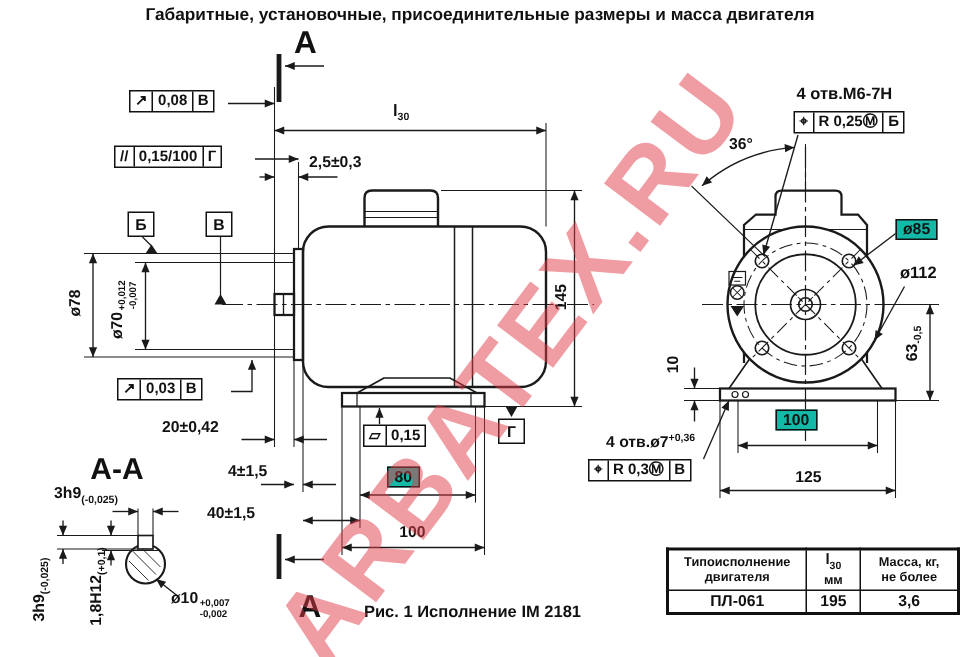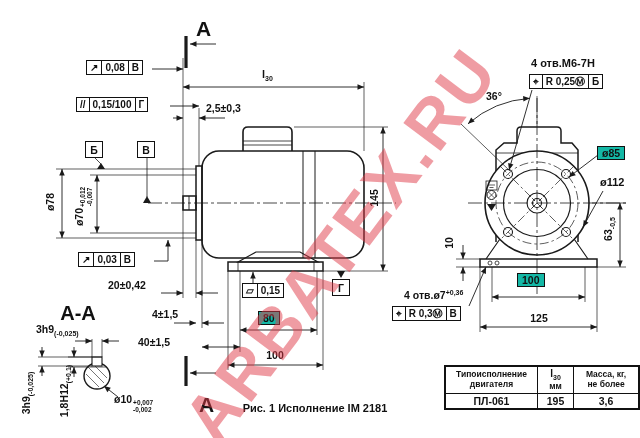--- a/index.html
+++ b/index.html
@@ -169,20 +169,21 @@
         <path d="M480,327 H597" marker-start="url(#ah)" marker-end="url(#ah)"></path>
         <path d="M529.7,98.3 A105,105 0 0 0 468,123.8" marker-start="url(#ah)" marker-end="url(#ah)"></path>
         <path d="M598,155 L569,177" marker-end="url(#ah)"></path>
         <path d="M603,191 L583,227" marker-end="url(#ah)"></path>
         <path d="M532,90 L509,170" marker-end="url(#ah)"></path>
         <path d="M469,306 L486,267" marker-end="url(#ah)"></path>
       </g>
     </g>
   </svg>
 
+  <div class="lbl ttl" style="left:0;top:4px">Габаритные, установочные, присоединительные размеры и масса двигателя</div>
 
   <div class="lbl big" style="left:196px;top:17px">А</div>
   <div class="lbl big" style="left:199px;top:393px">А</div>
 
   <div class="lbl" style="left:262px;top:68px;font-size:11px"><span>l</span><span class="sub">30</span></div>
   <div class="lbl" style="left:206px;top:102px">2,5±0,3</div>
 
   <div class="fcf" style="left:86px;top:60px">
     <span>↗</span>
       <span>0,08</span>

